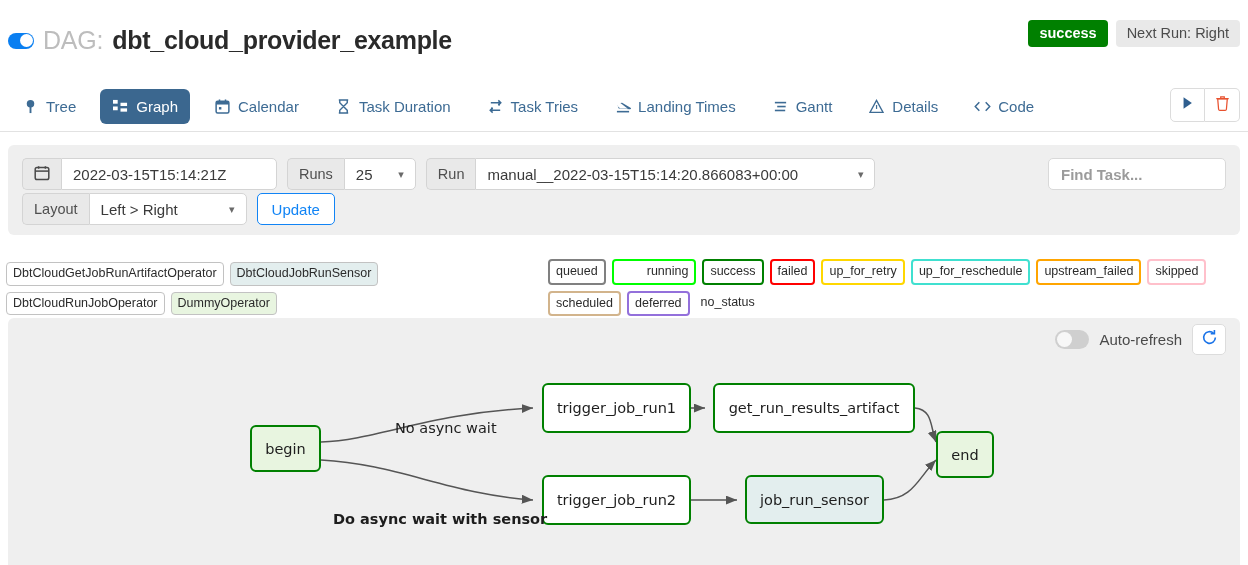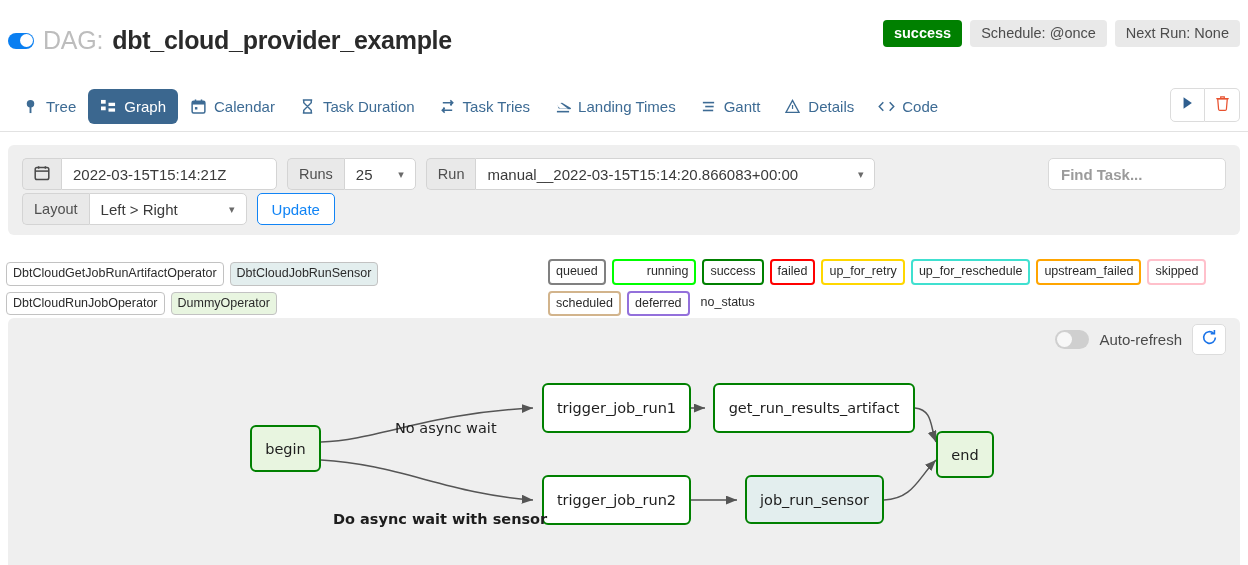--- a/index.html
+++ b/index.html
@@ -46,21 +46,21 @@
     background: #008000; color: #ffffff; font-weight: bold;
   }
 
   
   .tabbar {
     position: absolute; left: 0; top: 80px; width: 1248px; height: 52px;
     border-bottom: 1px solid #e2e2e2;
   }
   .tabs {
     position: absolute; left: 10px; top: 0;
-    display: flex; align-items: center; gap: 0; height: 52px;
+    display: flex; align-items: center; gap: 12px; height: 52px;
   }
   .tab {
     display: flex; align-items: center; gap: 7px;
     padding: 9px 12px; border-radius: 6px;
     font-size: 15px; color: #3d6b94; white-space: nowrap;
     cursor: pointer;
   }
   .tab.active { background: #3b678f; color: #ffffff; }
   .tab .ic { display: inline-flex; width: 17px; height: 17px; flex: none;
              align-items: center; justify-content: center; }
@@ -168,22 +168,21 @@
 <body>
 
 <div class="header">
   <div class="dag-title-row">
     <div class="pause-toggle"></div>
     <span class="dag-label">DAG:</span>
     <span class="dag-name">dbt_cloud_provider_example</span>
   </div>
   <div class="header-badges">
     <span class="badge state-success">success</span>
-    <span class="badge">Schedule: @once</span>
-    <span class="badge">Next Run: None</span>
+    <span class="badge">Next Run: Right</span>
   </div>
 </div>
 
 <div class="tabbar">
   <div class="tabs">
     <div class="tab">
       <span class="ic">
         <svg width="15" height="15" viewBox="0 0 16 16">
             <circle cx="8" cy="5" r="4" fill="currentColor"></circle>
             <rect x="7" y="8" width="2" height="7" fill="currentColor"></rect>

